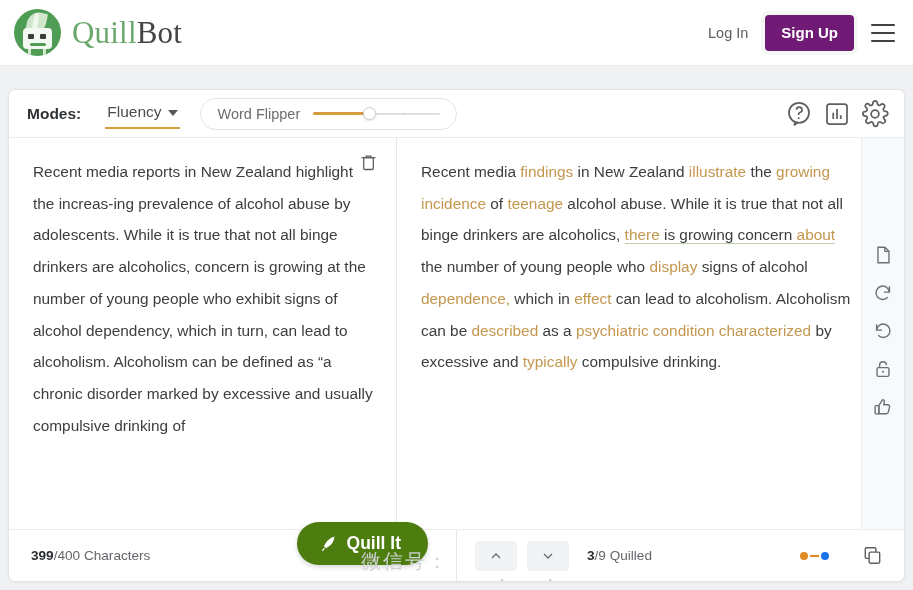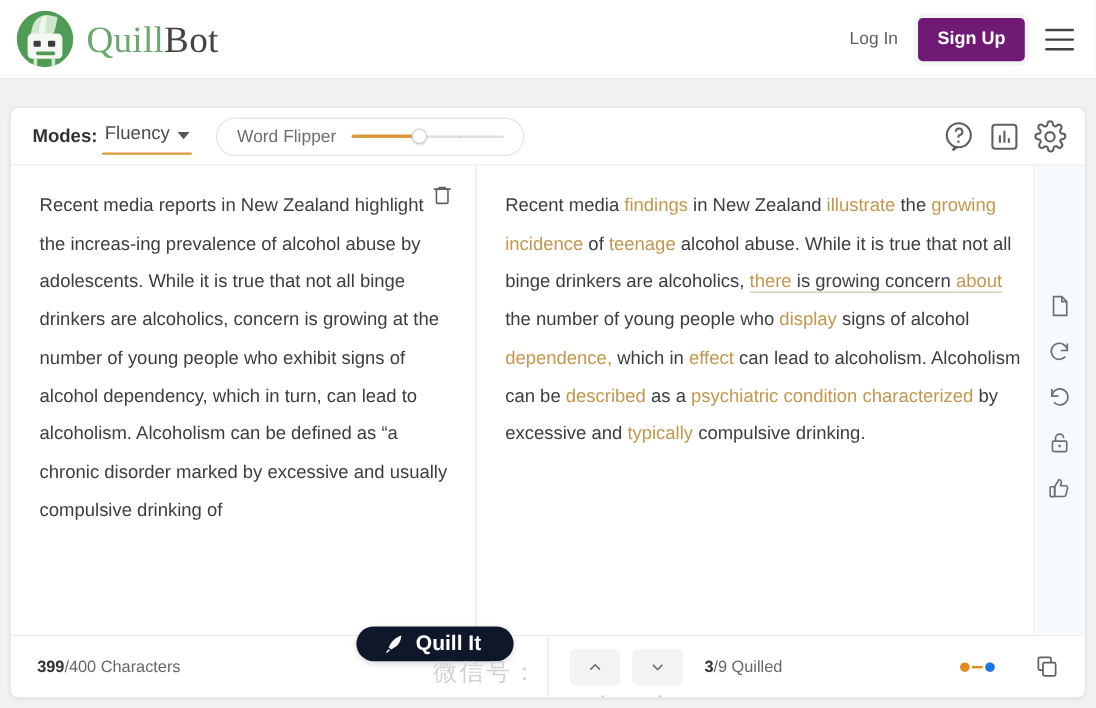--- a/index.html
+++ b/index.html
@@ -97,21 +97,21 @@
     overflow: hidden;
   }
 
   
   .modes-bar {
     height: 48px; display: flex; align-items: center;
     padding: 0 14px 0 18px;
     border-bottom: 1px solid #ececee;
     flex: none;
   }
-  .modes-label { font-size: 15.5px; color: #303336; font-weight: bold; margin-right: 4px; }
+  .modes-label { font-size: 15.5px; color: #303336; font-weight: bold; margin-right: 24px; }
   .mode-active {
     position: relative; font-size: 15.5px; color: #4a4d50;
     padding: 5px 2px 8px; cursor: pointer; display: flex;
     align-items: center; gap: 6px;
   }
   .mode-active::after {
     content: ""; position: absolute; left: 0; right: 0; bottom: 0;
     height: 2.5px; background: #d79a3e; border-radius: 2px;
   }
   .caret {
@@ -184,23 +184,23 @@
   .footer { height: 52px; display: flex; flex: none; border-top: 1px solid #eceded; }
   .footer-left {
     width: 448px; display: flex; align-items: center;
     padding: 0 18px 0 22px; border-right: 1px solid #e6e7e9;
     position: relative;
   }
   .char-count { font-size: 13.6px; color: #63666a; }
   .char-count b { color: #2c2f32; font-weight: bold; }
   .quill-btn {
     position: absolute; right: 28px; top: -8px;
-    background: #0f172a; color: #fff;
+    background: #4d7c0f; color: #fff;
     border: none; border-radius: 25px;
-    height: 29px; padding: 0 27px 0 22px;
+    height: 43px; padding: 0 27px 0 22px;
     font-size: 17.5px; font-weight: bold; cursor: pointer;
     display: flex; align-items: center; gap: 9px;
     font-family: "Liberation Sans", sans-serif;
     box-shadow: 0 2px 5px rgba(0,0,0,.16);
   }
   .quill-btn svg { width: 19px; height: 19px; }
 
   .footer-right { flex: 1; display: flex; align-items: center; padding: 0 14px 0 18px; gap: 10px; }
   .nav-btn {
     width: 42px; height: 30px; background: #f2f3f4;

